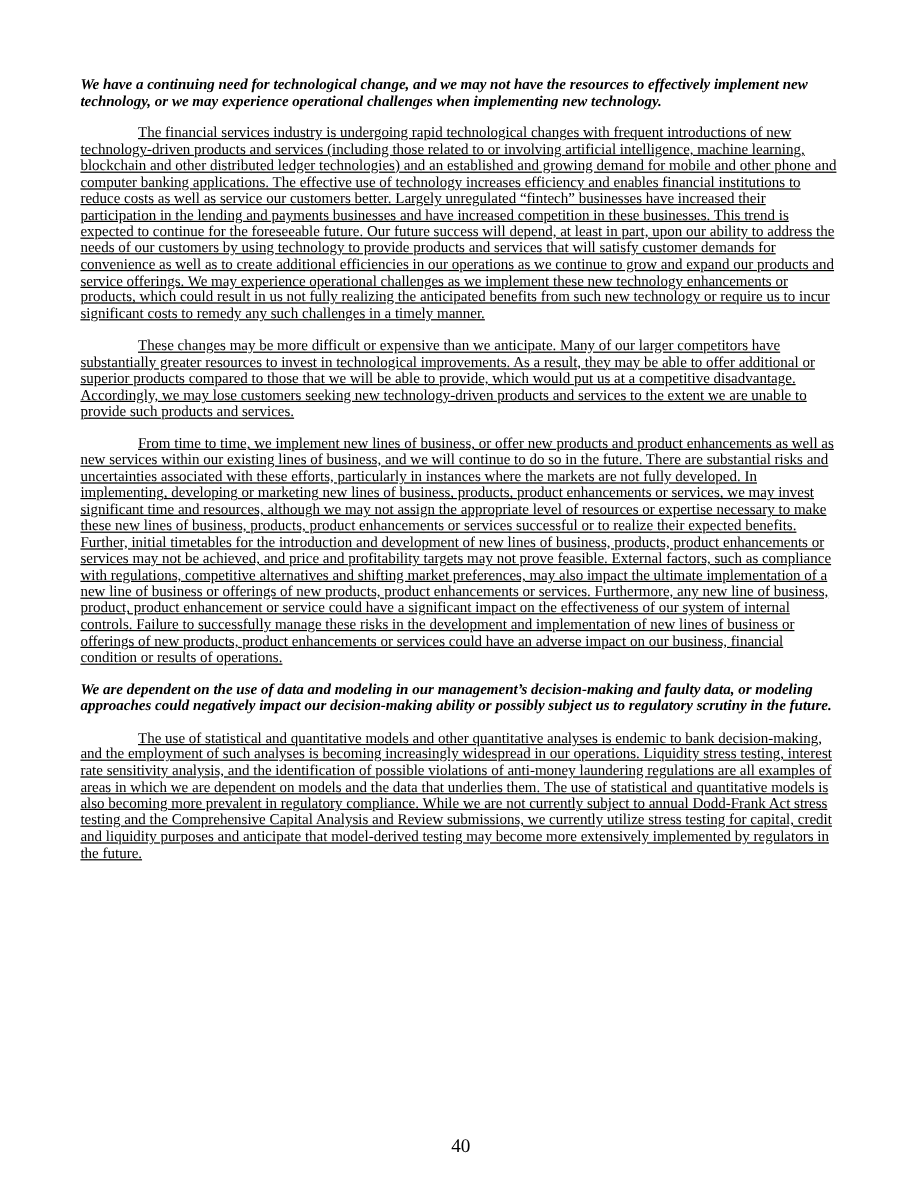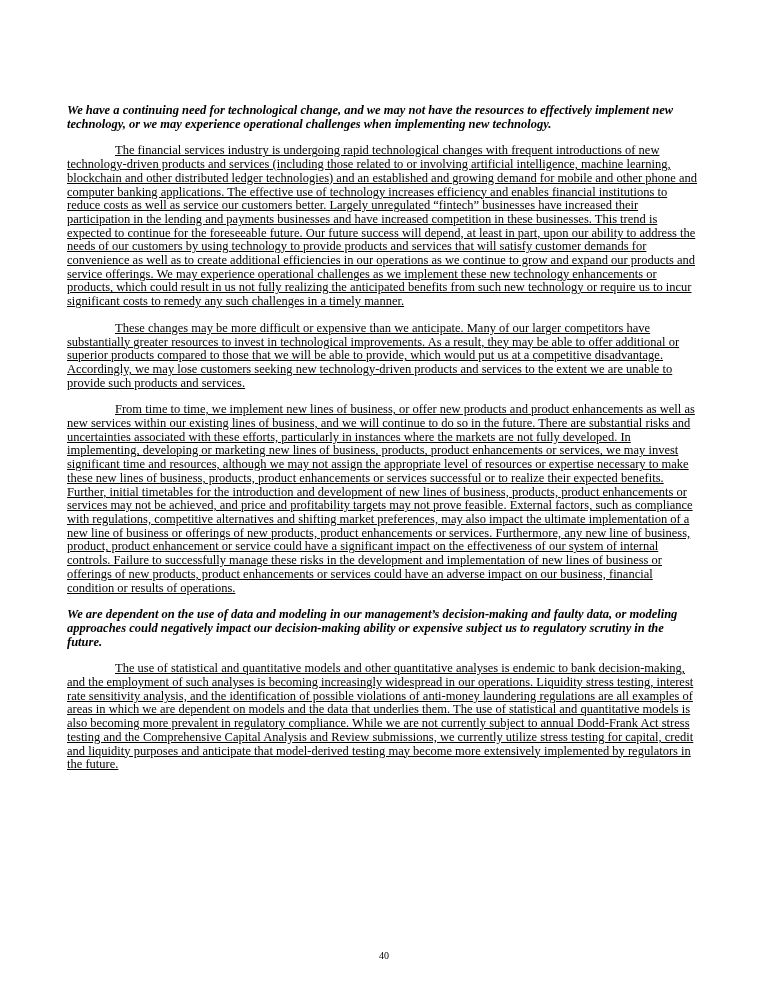--- a/index.html
+++ b/index.html
@@ -10,57 +10,57 @@
   .page {
     position: relative;
     width: 768px;
     height: 993px;
     background: #ffffff;
     color: #000000;
     font-family: "Liberation Serif", "DejaVu Serif", serif;
     font-size: 12.5px;
     line-height: 13.7px;
     box-sizing: border-box;
-    padding: 104px 67px 0 67px;
+    padding: 64px 67px 0 67px;
     overflow: hidden;
   }
   .doc-heading {
     font-weight: bold;
     font-style: italic;
     margin: 0 0 13px 0;
     text-align: left;
   }
   .doc-paragraph {
     margin: 0 0 13px 0;
     text-indent: 48px;
     text-align: left;
     text-decoration: underline;
   }
   .page-footer {
     position: absolute;
     bottom: 30px;
     left: 0;
     width: 100%;
     text-align: center;
-    font-size: 10px;
+    font-size: 16px;
   }
 </style>
 </head>
 <body>
 
 <div class="page">
 
   <div class="doc-heading">We have a continuing need for technological change, and we may not have the resources to effectively implement new technology, or we may experience operational challenges when implementing new technology.</div>
 
   <div class="doc-paragraph">The financial services industry is undergoing rapid technological changes with frequent introductions of new technology-driven products and services (including those related to or involving artificial intelligence, machine learning, blockchain and other distributed ledger technologies) and an established and growing demand for mobile and other phone and computer banking applications. The effective use of technology increases efficiency and enables financial institutions to reduce costs as well as service our customers better. Largely unregulated “fintech” businesses have increased their participation in the lending and payments businesses and have increased competition in these businesses. This trend is expected to continue for the foreseeable future. Our future success will depend, at least in part, upon our ability to address the needs of our customers by using technology to provide products and services that will satisfy customer demands for convenience as well as to create additional efficiencies in our operations as we continue to grow and expand our products and service offerings. We may experience operational challenges as we implement these new technology enhancements or products, which could result in us not fully realizing the anticipated benefits from such new technology or require us to incur significant costs to remedy any such challenges in a timely manner.</div>
 
   <div class="doc-paragraph">These changes may be more difficult or expensive than we anticipate. Many of our larger competitors have substantially greater resources to invest in technological improvements. As a result, they may be able to offer additional or superior products compared to those that we will be able to provide, which would put us at a competitive disadvantage. Accordingly, we may lose customers seeking new technology-driven products and services to the extent we are unable to provide such products and services.</div>
 
 
   <div class="doc-paragraph">From time to time, we implement new lines of business, or offer new products and product enhancements as well as new services within our existing lines of business, and we will continue to do so in the future. There are substantial risks and uncertainties associated with these efforts, particularly in instances where the markets are not fully developed. In implementing, developing or marketing new lines of business, products, product enhancements or services, we may invest significant time and resources, although we may not assign the appropriate level of resources or expertise necessary to make these new lines of business, products, product enhancements or services successful or to realize their expected benefits. Further, initial timetables for the introduction and development of new lines of business, products, product enhancements or services may not be achieved, and price and profitability targets may not prove feasible. External factors, such as compliance with regulations, competitive alternatives and shifting market preferences, may also impact the ultimate implementation of a new line of business or offerings of new products, product enhancements or services. Furthermore, any new line of business, product, product enhancement or service could have a significant impact on the effectiveness of our system of internal controls. Failure to successfully manage these risks in the development and implementation of new lines of business or offerings of new products, product enhancements or services could have an adverse impact on our business, financial condition or results of operations.</div>
 
-  <div class="doc-heading">We are dependent on the use of data and modeling in our management’s decision-making and faulty data, or modeling approaches could negatively impact our decision-making ability or expensive subject us to regulatory scrutiny in the future.</div>
+  <div class="doc-heading">We are dependent on the use of data and modeling in our management’s decision-making and faulty data, or modeling approaches could negatively impact our decision-making ability or possibly subject us to regulatory scrutiny in the future.</div>
 
   <div class="doc-paragraph">The use of statistical and quantitative models and other quantitative analyses is endemic to bank decision-making, and the employment of such analyses is becoming increasingly widespread in our operations. Liquidity stress testing, interest rate sensitivity analysis, and the identification of possible violations of anti-money laundering regulations are all examples of areas in which we are dependent on models and the data that underlies them. The use of statistical and quantitative models is also becoming more prevalent in regulatory compliance. While we are not currently subject to annual Dodd-Frank Act stress testing and the Comprehensive Capital Analysis and Review submissions, we currently utilize stress testing for capital, credit and liquidity purposes and anticipate that model-derived testing may become more extensively implemented by regulators in the future.</div>
 
   <div class="page-footer">40</div>
 
 </div>
 
 </body></html>

